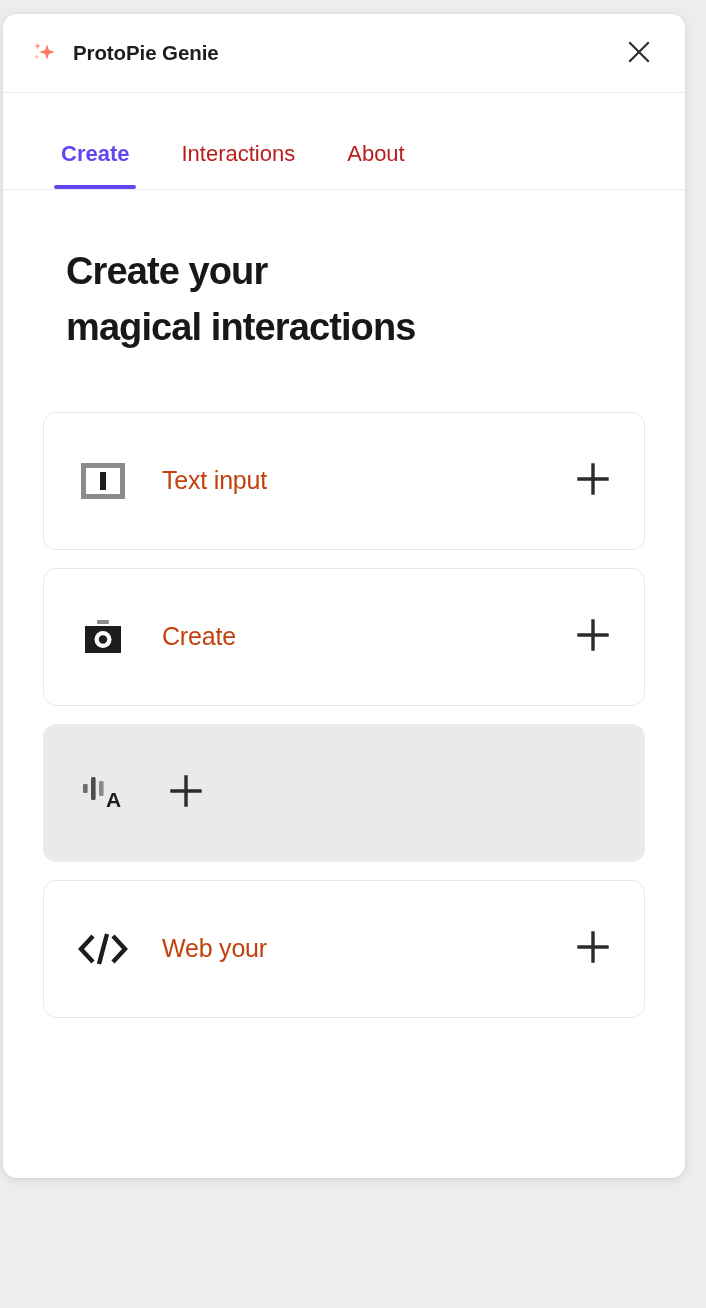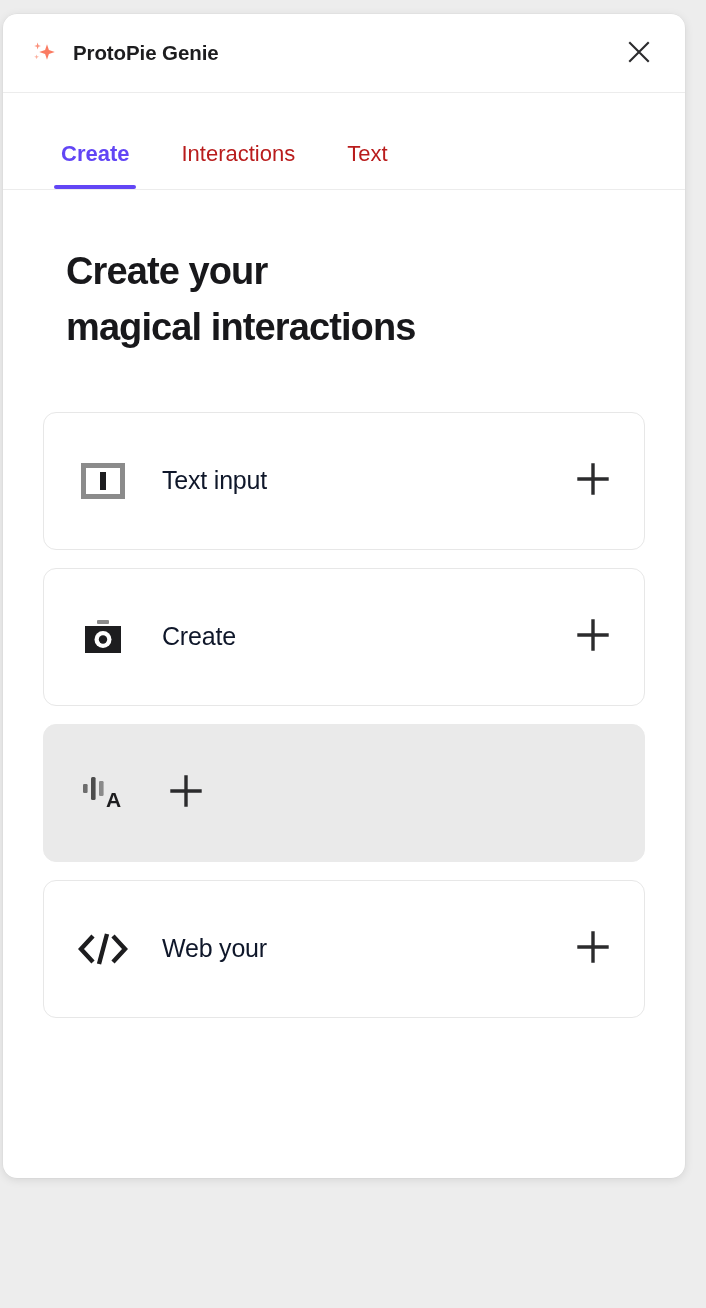--- a/index.html
+++ b/index.html
@@ -159,21 +159,21 @@
     width: 118px;
     flex: 0 0 118px;
     display: flex;
     align-items: center;
     justify-content: center;
   }
 
   .card-label {
     flex: 1 1 auto;
     font-size: 25px;
-    color: #0f172a;
+    color: #c2410c;
     letter-spacing: -0.2px;
   }
 
   .add-button {
     width: 48px;
     height: 48px;
     flex: 0 0 48px;
     display: flex;
     align-items: center;
     justify-content: center;
@@ -204,21 +204,21 @@
         <svg width="30" height="30" viewBox="0 0 30 30" xmlns="http://www.w3.org/2000/svg">
           <path d="M6 6 L24 24 M24 6 L6 24" stroke="#2b2b2d" stroke-width="2.1" stroke-linecap="square"></path>
         </svg>
       </span>
     </button>
   </div>
 
   <div class="tabbar">
     <button class="tab active">Create</button>
     <button class="tab">Interactions</button>
-    <button class="tab">Text</button>
+    <button class="tab">About</button>
   </div>
 
   <div class="content">
 
     <h1 class="headline">
       <span>Create your</span><br>
       <span>magical interactions</span>
     </h1>
 
     <div class="card-list">

